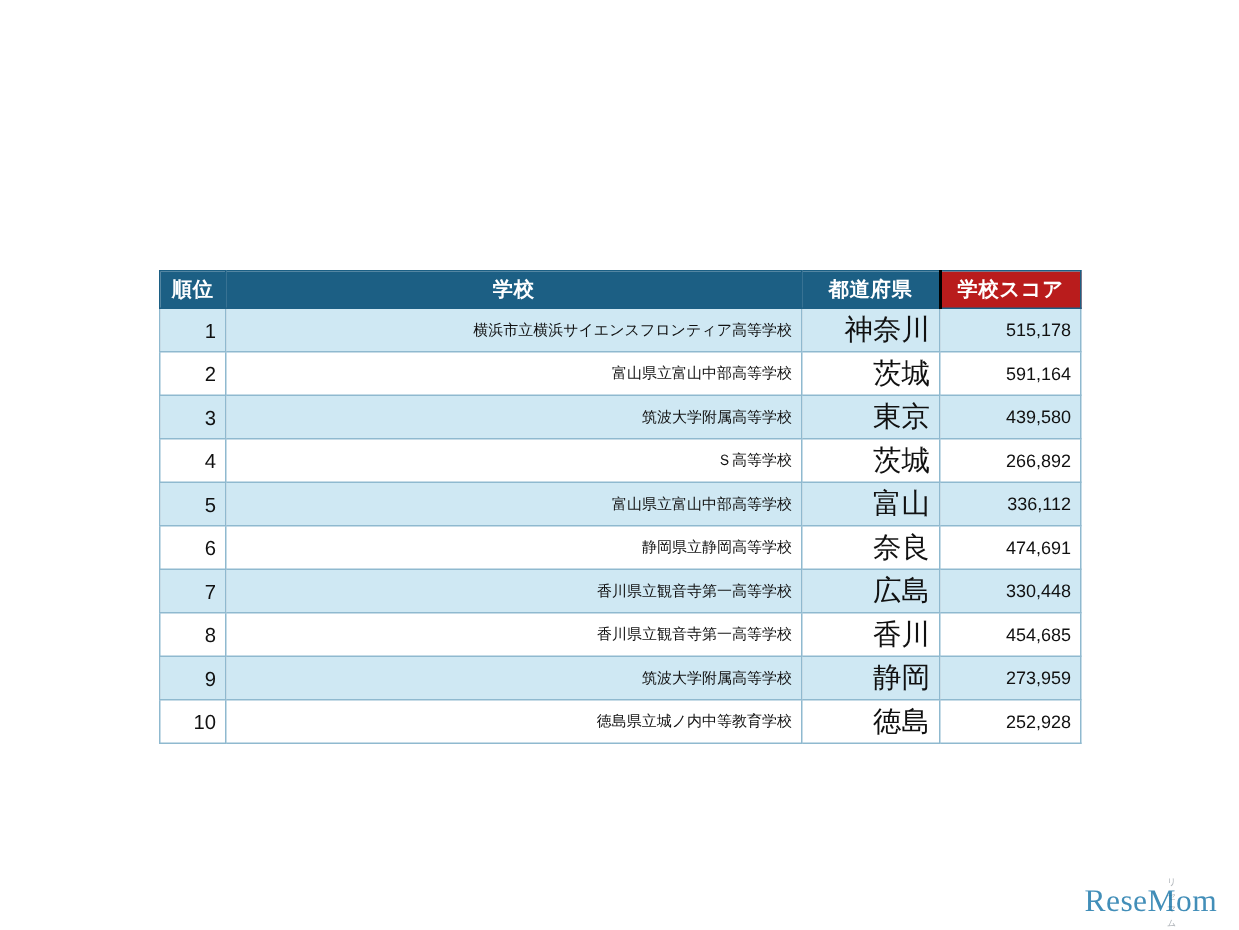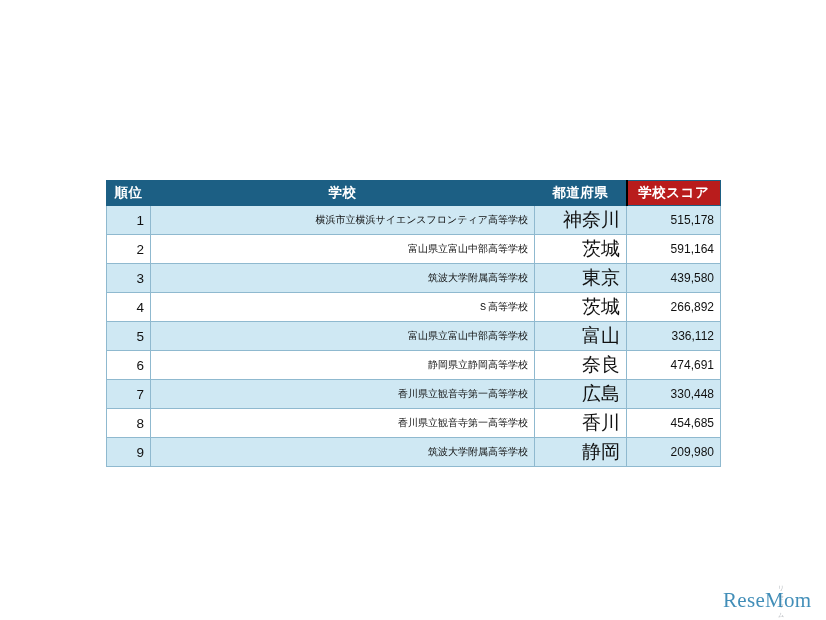--- a/index.html
+++ b/index.html
@@ -173,21 +173,27 @@
         <tr class="even">
           <td class="c-rank">8</td>
           <td class="c-school">香川県立観音寺第一高等学校</td>
           <td class="c-pref">香川</td>
           <td class="c-score">454,685</td>
         </tr>
         <tr class="odd">
           <td class="c-rank">9</td>
           <td class="c-school">筑波大学附属高等学校</td>
           <td class="c-pref">静岡</td>
-          <td class="c-score">209,980</td>
+          <td class="c-score">273,959</td>
+        </tr>
+        <tr class="even">
+          <td class="c-rank">10</td>
+          <td class="c-school">徳島県立城ノ内中等教育学校</td>
+          <td class="c-pref">徳島</td>
+          <td class="c-score">252,928</td>
         </tr>
       </tbody>
     </table>
 
     <div class="watermark-sub">リセマム</div>
     <div class="watermark">ReseMom</div>
   </div>
 
 </div>
 

